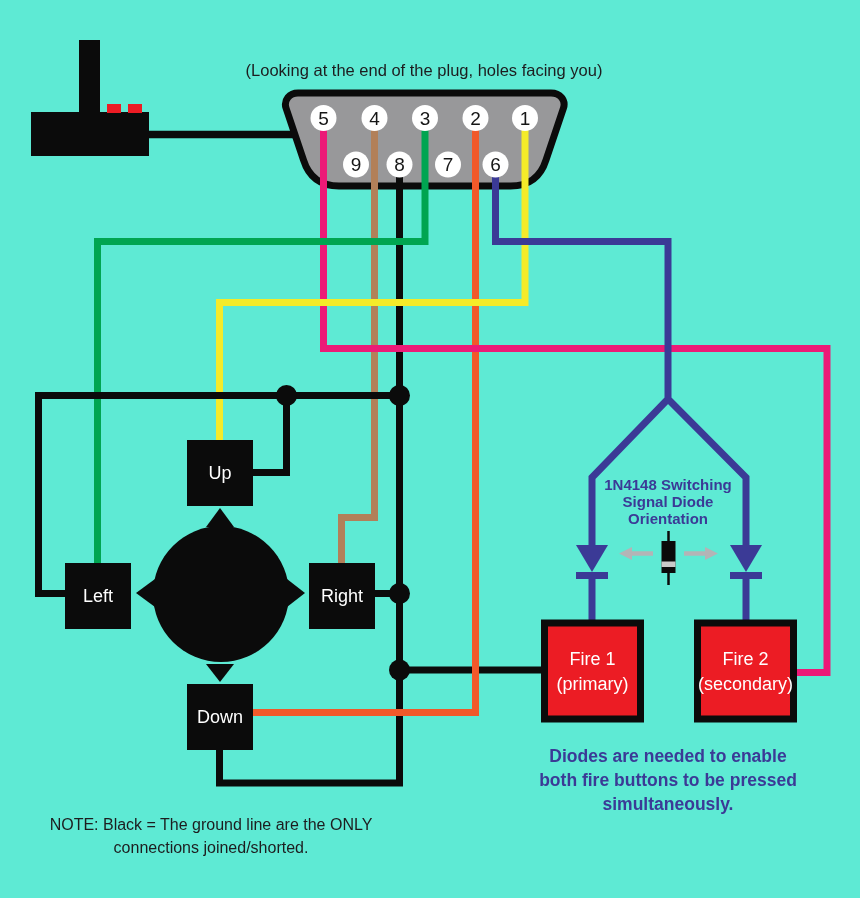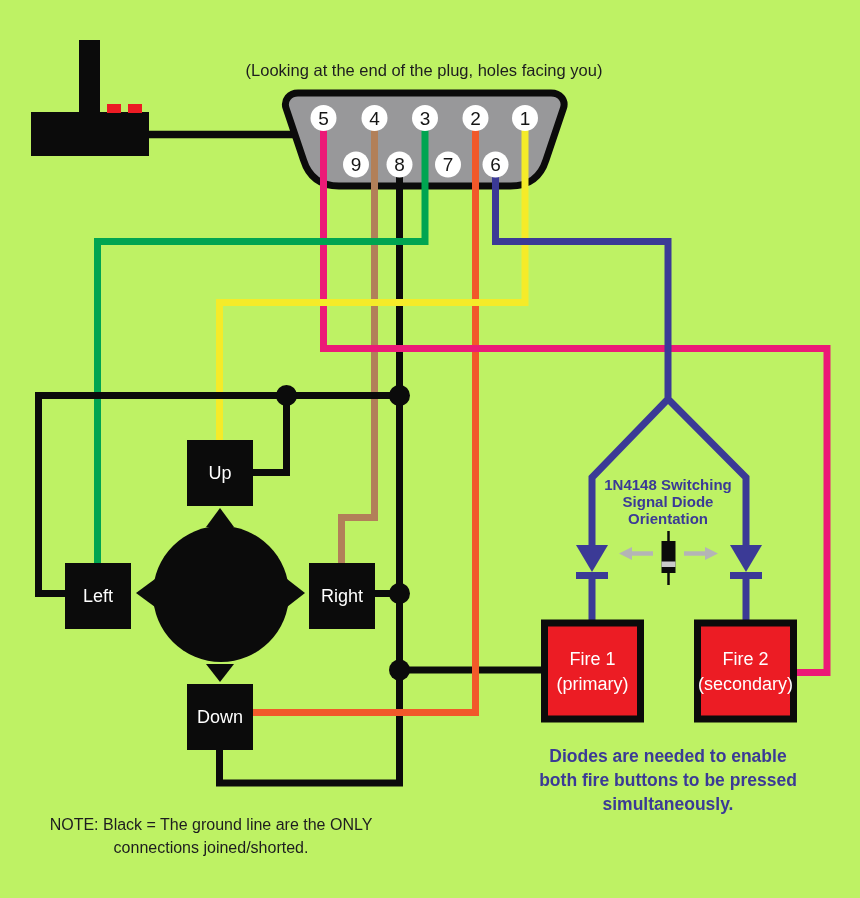--- a/index.html
+++ b/index.html
@@ -1,17 +1,17 @@
 <!DOCTYPE html>
 <html><head>
 <meta charset="utf-8">
 <style>
   html,body{margin:0;padding:0;}
   body{background:#f5f5f6;font-family:"Liberation Sans",sans-serif;}
-  .canvas{position:relative;width:860px;height:898px;background:#bef264;overflow:hidden;}
+  .canvas{position:relative;width:860px;height:898px;background:#5eead4;overflow:hidden;}
   svg{position:absolute;top:0;left:0;}
   .wire{fill:none;stroke-width:7;stroke-linejoin:miter;stroke-linecap:butt;}
   .blackwire{fill:none;stroke:#0b0b0b;stroke-width:7;}
   .cable{fill:none;stroke:#0b0b0b;stroke-width:7.5;}
   .plugbody{stroke:#0b0b0b;stroke-width:7;stroke-linejoin:round;}
   .pincircle{fill:#ffffff;stroke:none;}
   .pinnum{font-size:19px;fill:#161616;text-anchor:middle;}
   .blk{fill:#0b0b0b;}
   .title-text{font-size:16.5px;fill:#1d1d1f;text-anchor:middle;}
   .boxlabel{font-size:18px;fill:#ffffff;text-anchor:middle;}

